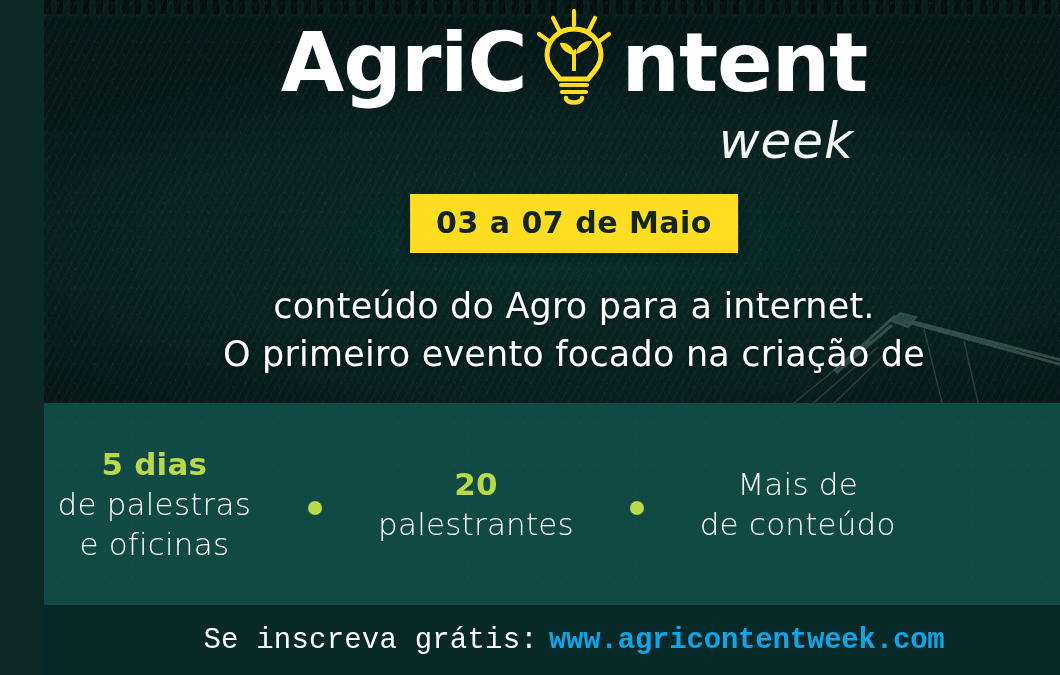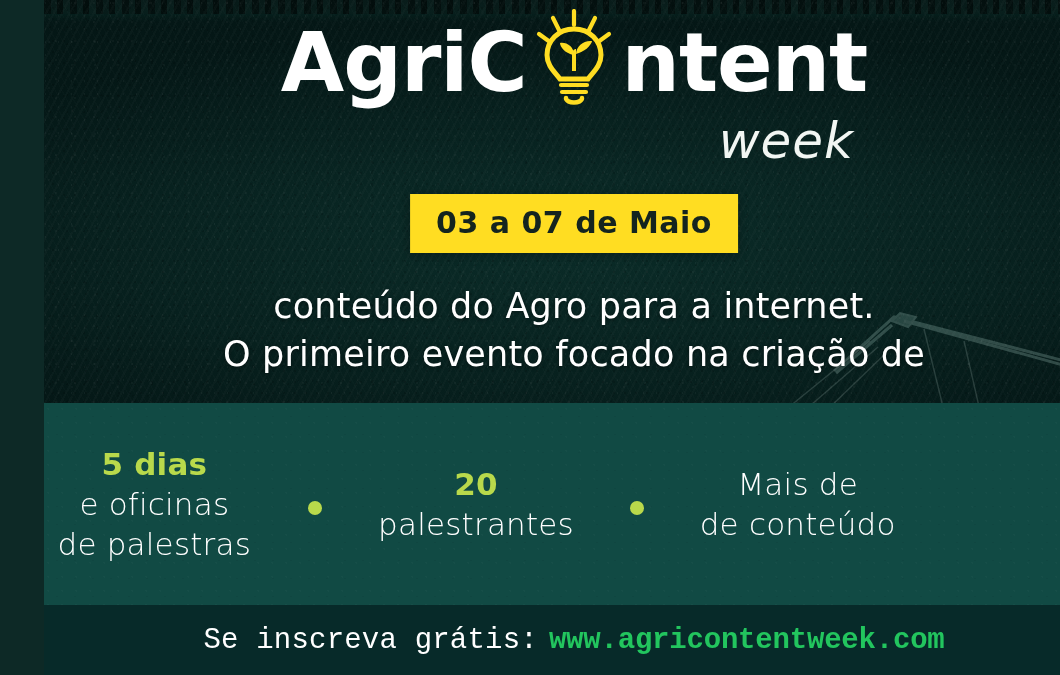--- a/index.html
+++ b/index.html
@@ -253,21 +253,21 @@
     display: flex;
     align-items: center;
     justify-content: center;
     font-family: Liberation Mono, monospace;
     font-size: 29px;
     color: #ffffff;
     font-weight: 300;
     letter-spacing: 0.2px;
   }
   #cta-url {
-    color: #22c55e;
+    color: #0ea5e9;
     font-weight: 700;
     margin-left: 11px;
     letter-spacing: -0.2px;
   }
 </style>
 </head>
 <body>
 
 <div id="banner">
 
@@ -339,22 +339,22 @@
 
   <div id="headline">
     <span class="hl-line">conteúdo do Agro para a internet.</span>
     <span class="hl-line">O primeiro evento focado na criação de</span>
   </div>
 
   <div id="stats-row">
 
     <div class="stat">
       <span class="ln hi">5 dias</span>
+      <span class="ln">de palestras</span>
       <span class="ln">e oficinas</span>
-      <span class="ln">de palestras</span>
     </div>
 
     <div class="stat-sep">
       <span class="stat-dot"></span>
     </div>
 
     <div class="stat">
       <span class="ln hi">20</span>
       <span class="ln">palestrantes</span>
     </div>

